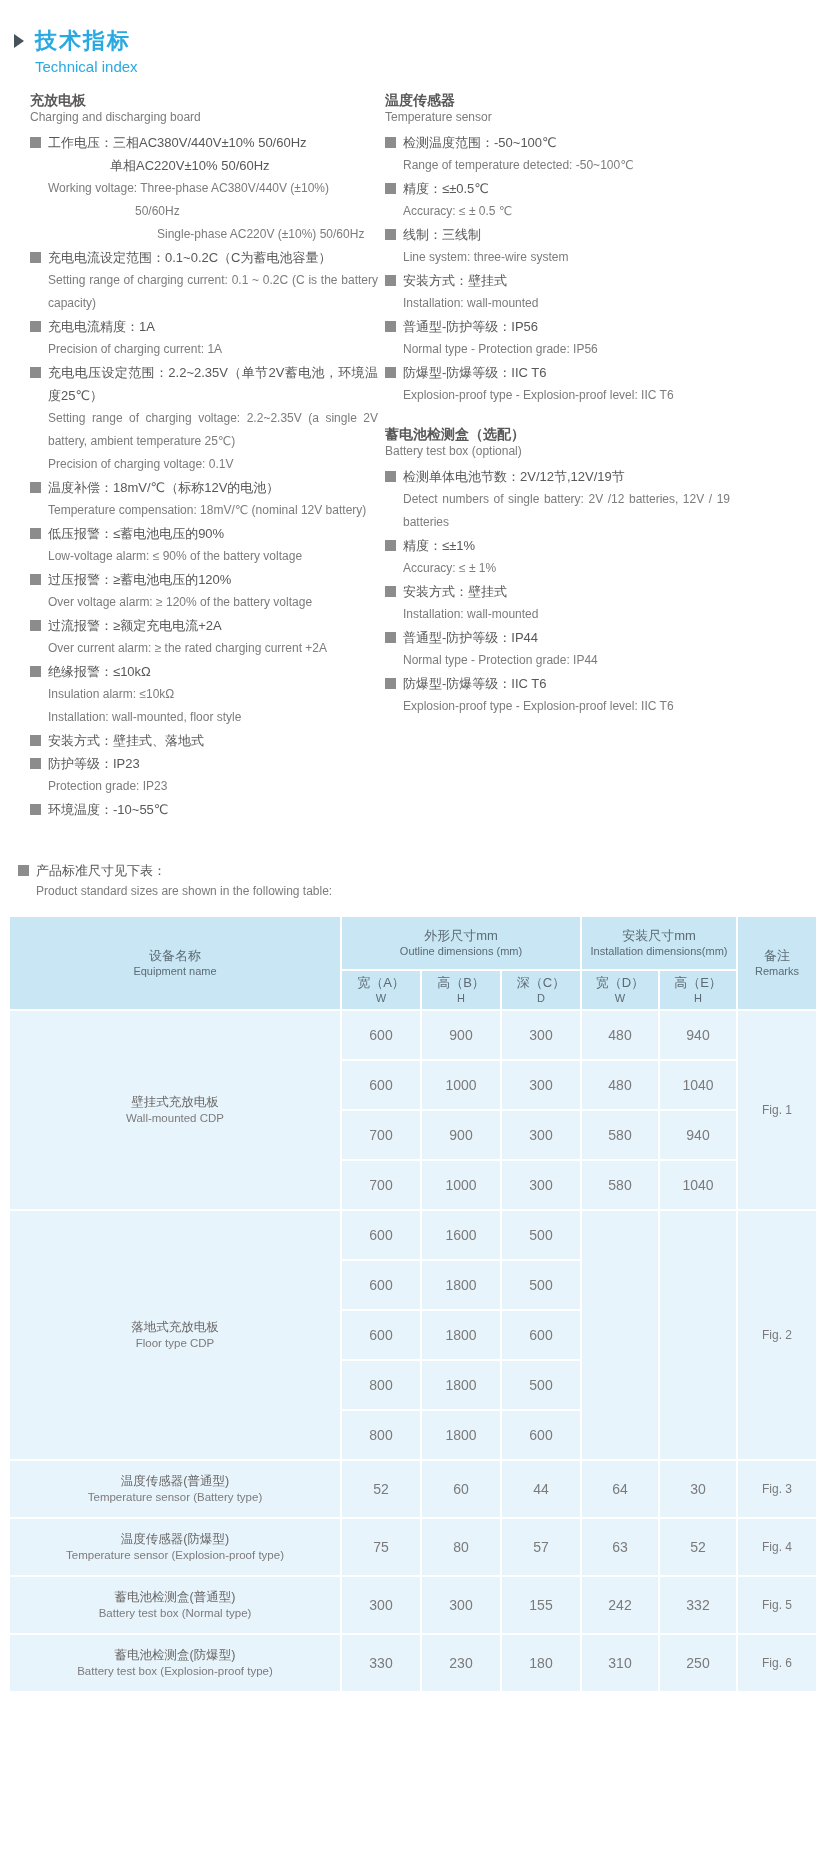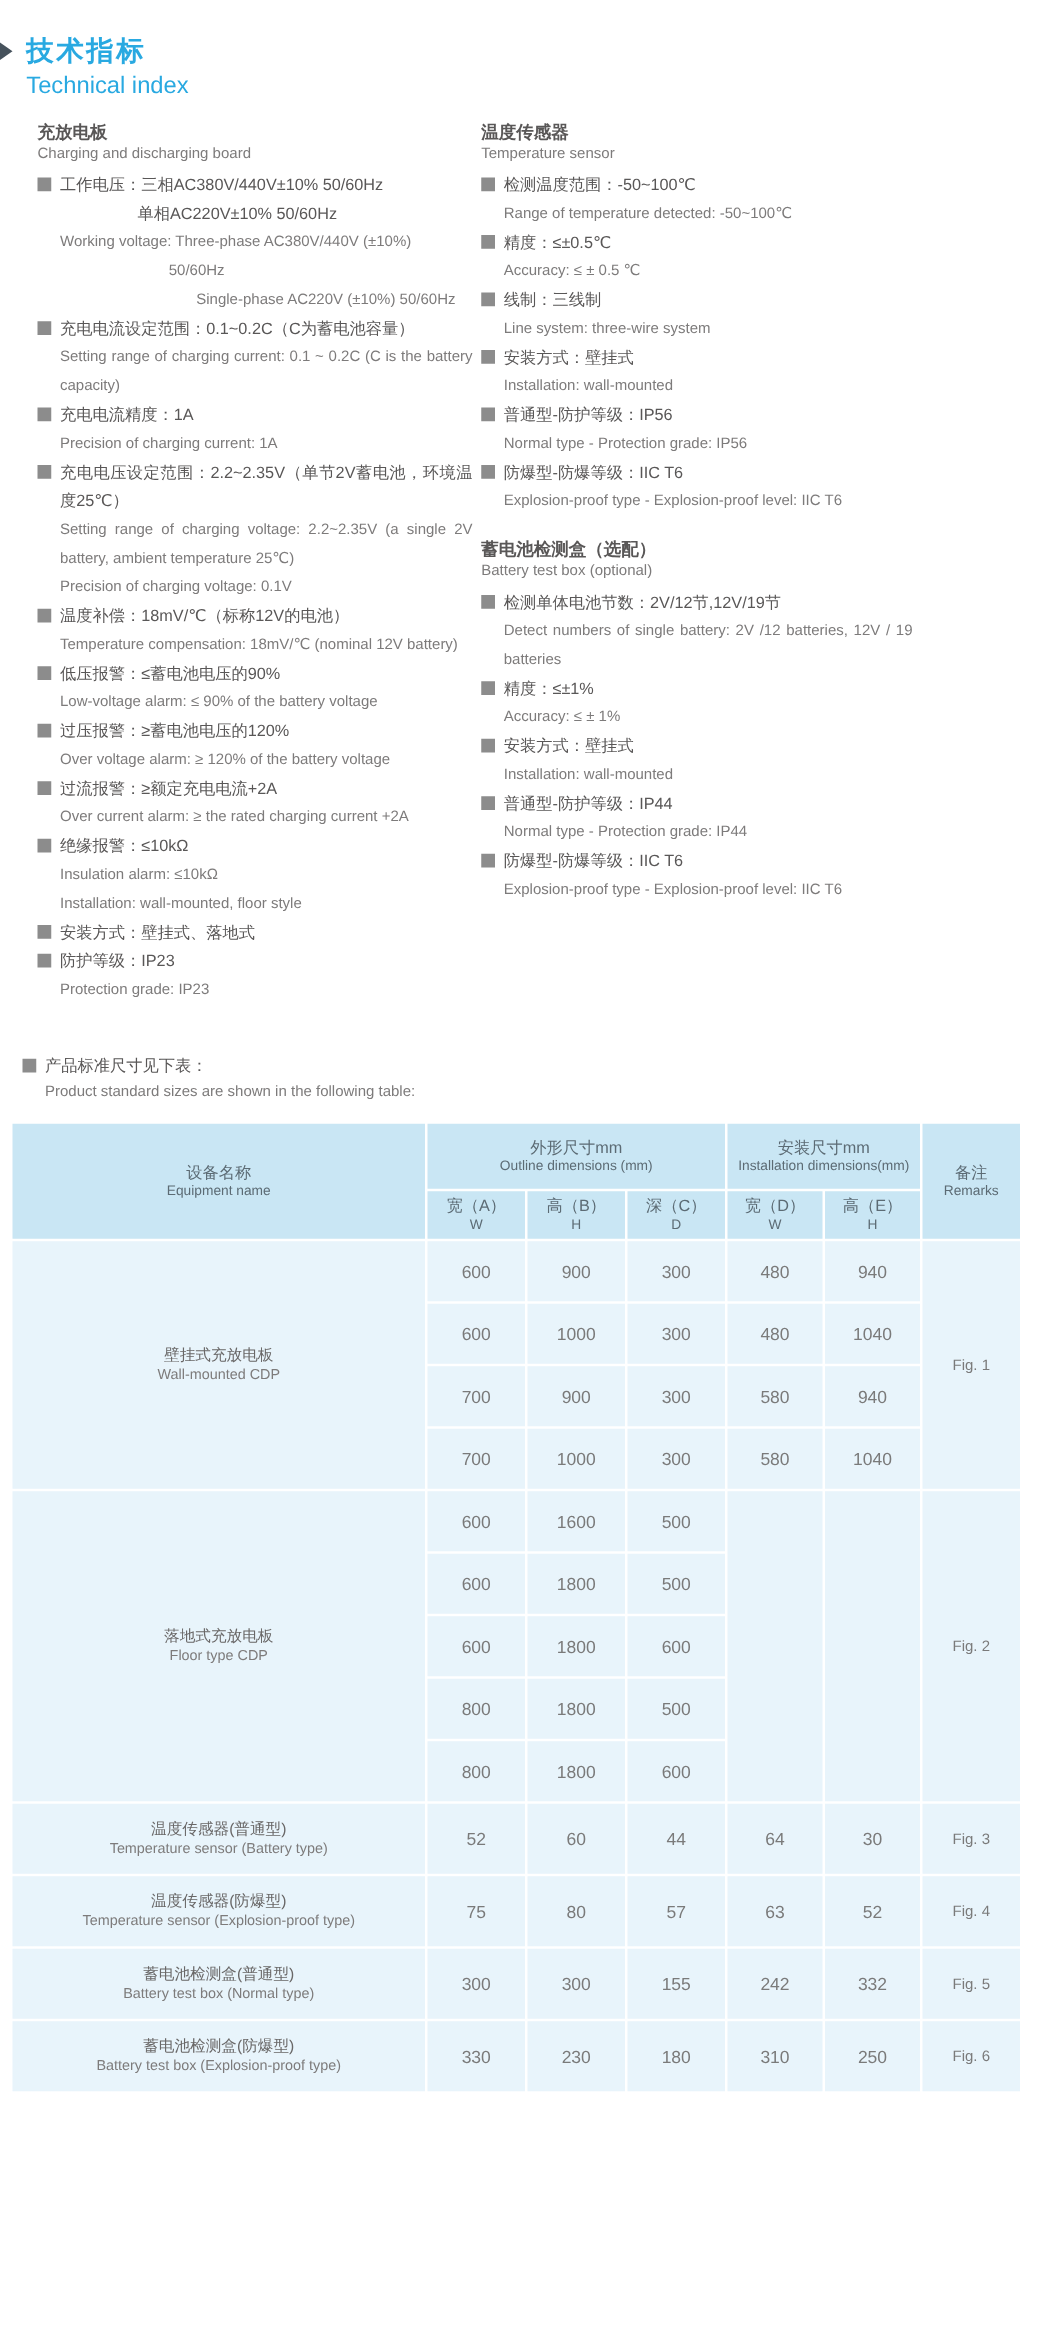--- a/index.html
+++ b/index.html
@@ -4,29 +4,29 @@
 <style>
   html,body { margin:0; padding:0; background:#ffffff; }
   body {
     width:830px; min-height:1872px;
     font-family:"Liberation Sans","DejaVu Sans",sans-serif;
     color:#595757;
   }
   .page { box-sizing:border-box; width:830px; min-height:1872px; padding:26px 0 30px 0; }
 
   
-  .title-row { display:flex; align-items:flex-start; }
+  .title-row { display:flex; align-items:flex-start; padding-left:14px; }
   .arrow {
     width:0; height:0; margin-top:8px;
     border-top:7px solid transparent; border-bottom:7px solid transparent;
     border-left:10px solid #46525c;
   }
   .title-text { margin-left:11px; }
   .title-zh { font-size:22px; font-weight:bold; color:var(--accent,#29a9e1); letter-spacing:2px; }
-  .title-en { font-size:19px; color:var(--accent,#29a9e1); margin-top:2px; }
+  .title-en { font-size:15px; color:var(--accent,#29a9e1); margin-top:2px; }
 
   
   .cols { display:flex; padding-left:30px; margin-top:16px; }
   .col { box-sizing:border-box; }
   .col-left  { width:348px; }
   .col-right { width:345px; margin-left:7px; }
   .sec { margin-bottom:18px; }
   .sec-head-zh { font-size:14px; font-weight:bold; color:#595757; line-height:18px; }
   .sec-head-en { font-size:12px; color:#7d7b7b; line-height:16px; margin-bottom:6px; }
 
@@ -97,20 +97,21 @@
           <div class="line b"><span class="sq"></span>过压报警：≥蓄电池电压的120%</div>
           <div class="line e">Over voltage alarm: ≥ 120% of the battery voltage</div>
           <div class="line b"><span class="sq"></span>过流报警：≥额定充电电流+2A</div>
           <div class="line e">Over current alarm: ≥ the rated charging current +2A</div>
           <div class="line b"><span class="sq"></span>绝缘报警：≤10kΩ</div>
           <div class="line e">Insulation alarm: ≤10kΩ</div>
           <div class="line e">Installation: wall-mounted, floor style</div>
           <div class="line b"><span class="sq"></span>安装方式：壁挂式、落地式</div>
           <div class="line b"><span class="sq"></span>防护等级：IP23</div>
           <div class="line e">Protection grade: IP23</div>
+          <div class="line b"><span class="sq"></span>环境温度：-10~55℃</div>
         </div>
       </div>
     <div class="col col-right">
         <div class="sec">
           <div class="sec-head-zh">温度传感器</div>
           <div class="sec-head-en">Temperature sensor</div>
           <div class="line b"><span class="sq"></span>检测温度范围：-50~100℃</div>
           <div class="line e">Range of temperature detected: -50~100℃</div>
           <div class="line b"><span class="sq"></span>精度：≤±0.5℃</div>
           <div class="line e">Accuracy: ≤ ± 0.5 ℃</div>

